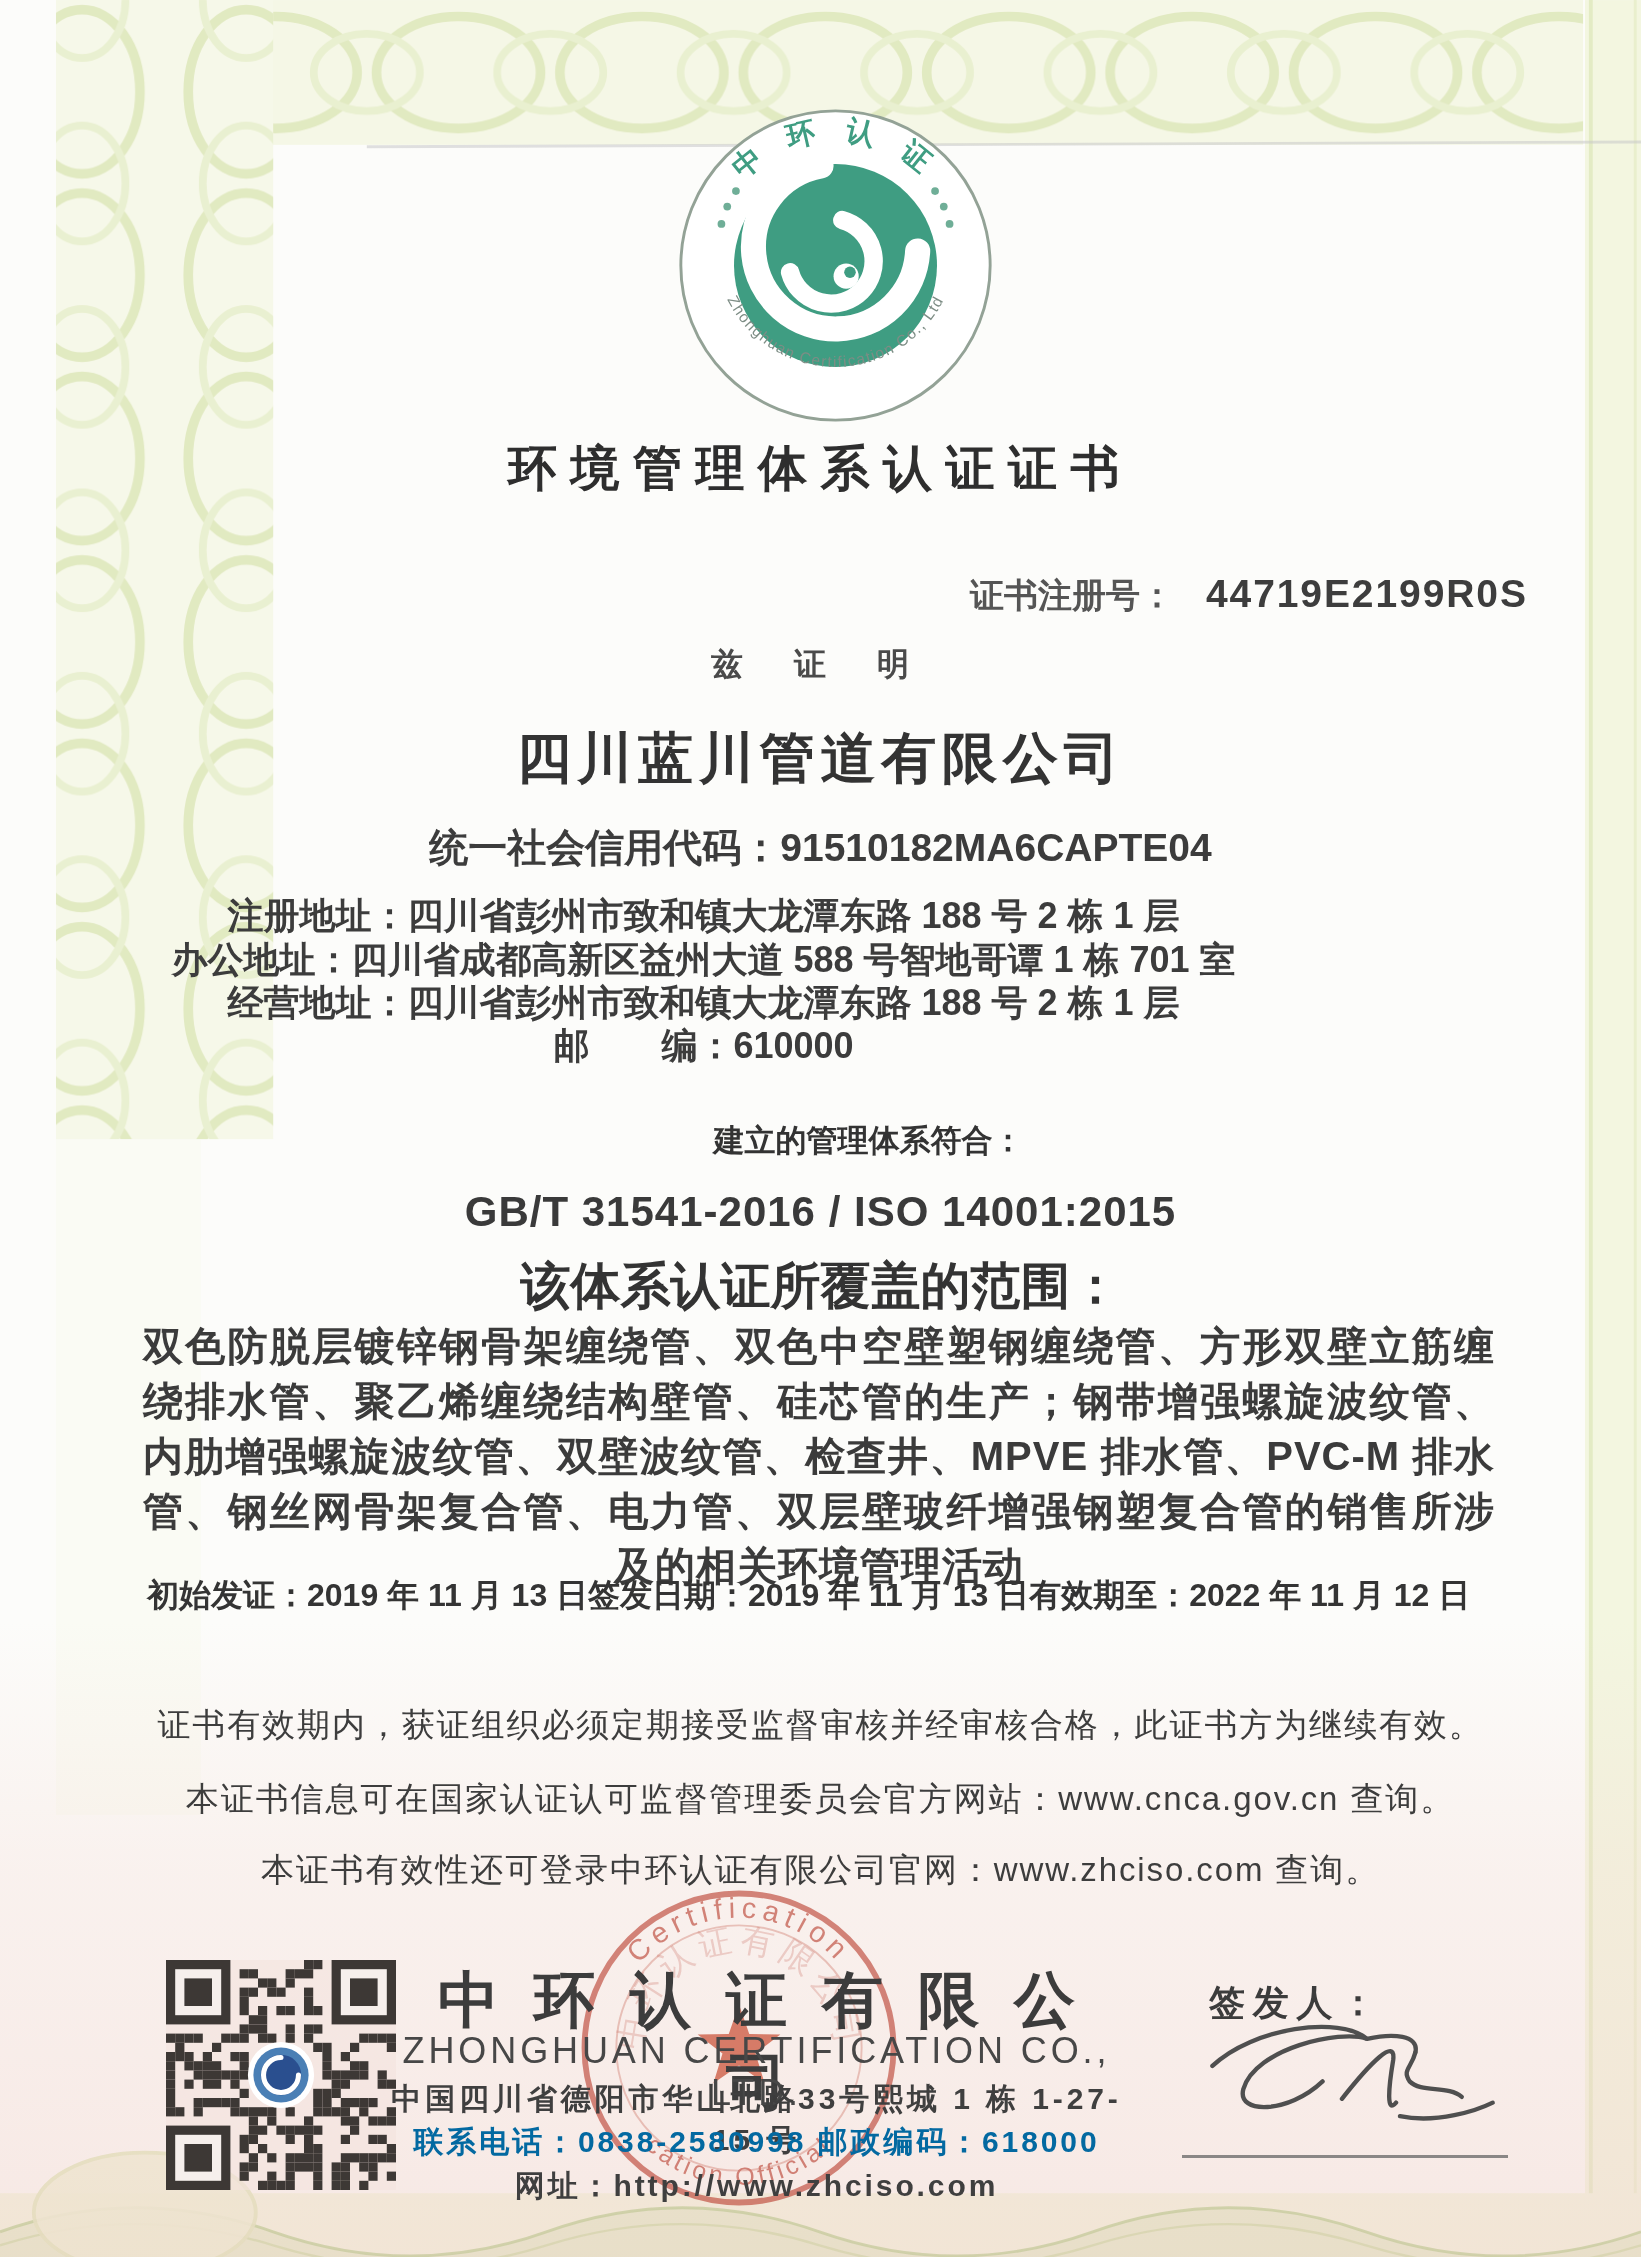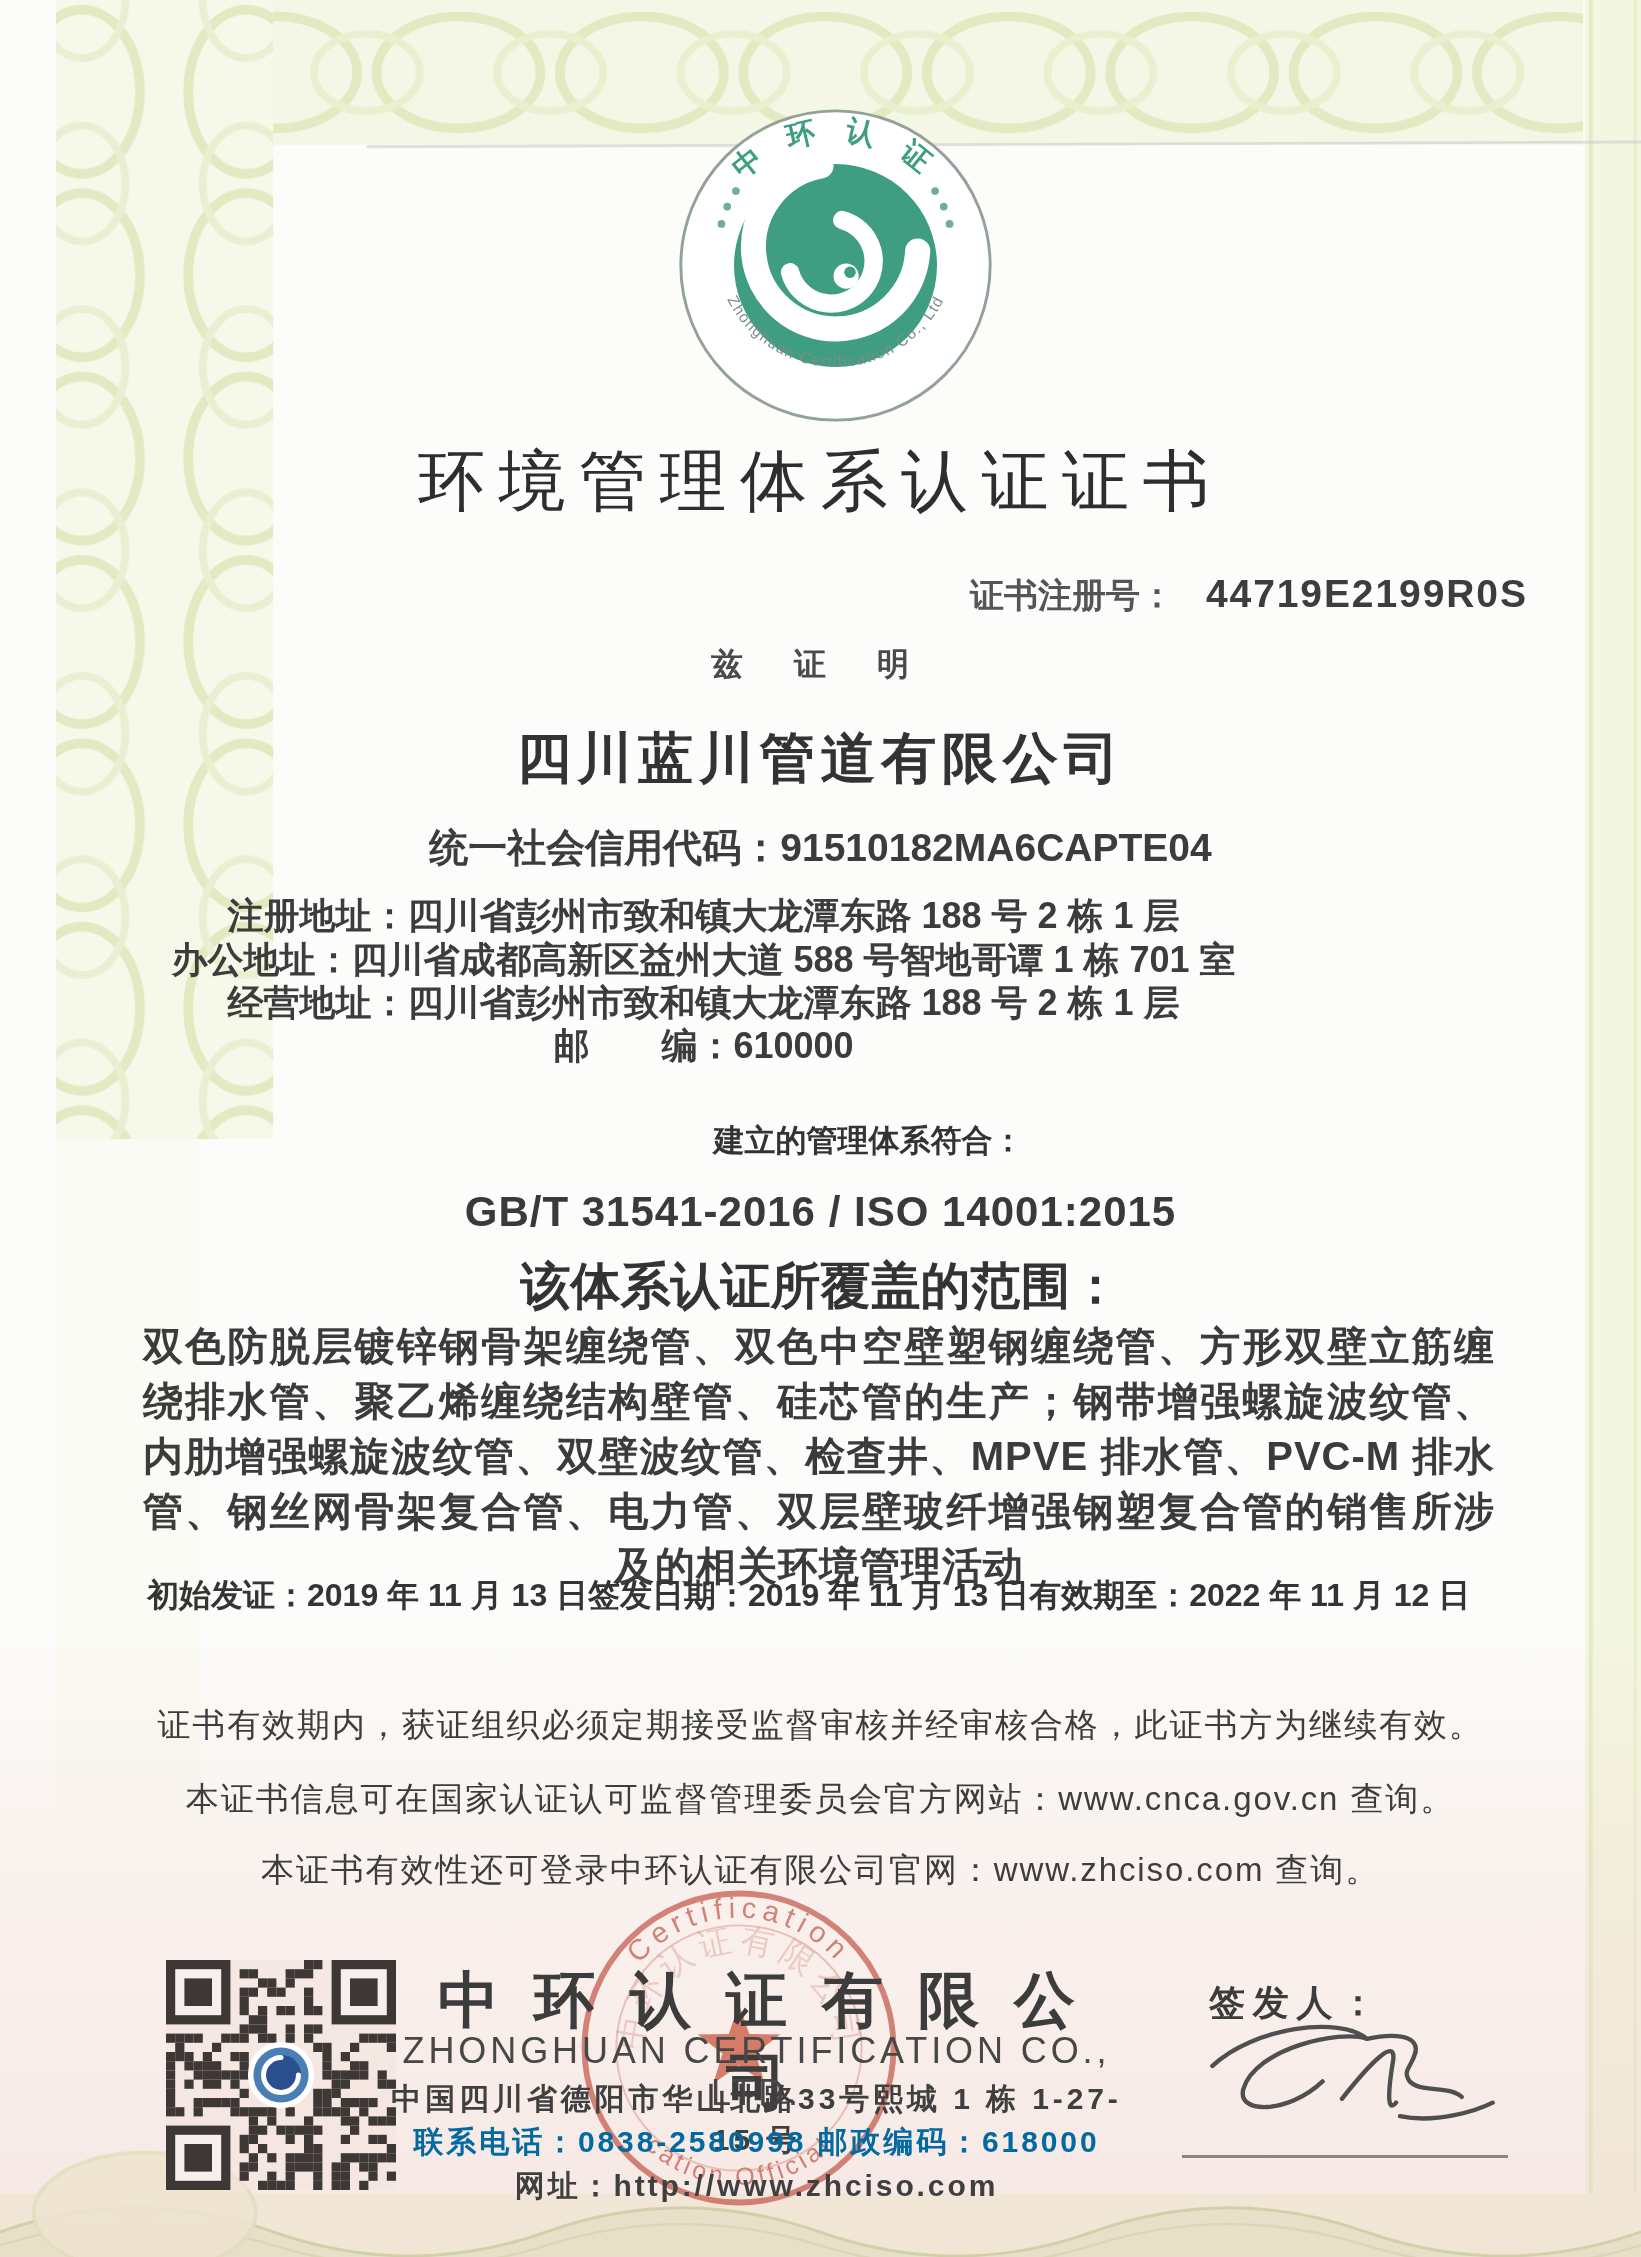--- a/index.html
+++ b/index.html
@@ -8,21 +8,21 @@
     background:#fcfcfa;color:#3a3a3a;
     font-family:"Liberation Sans","DejaVu Sans",sans-serif;
   }
   .abs{position:absolute;}
   .layer-frame{left:0;top:0;width:1641px;height:2257px;z-index:0;}
   .pink-tint{left:0;top:1622px;width:1641px;height:635px;z-index:1;pointer-events:none;
     background:linear-gradient(to bottom, rgba(243,216,210,0) 0%, rgba(242,213,206,.28) 40%, rgba(240,208,201,.45) 100%);}
   .content{z-index:3;}
   .seal-wrap{z-index:2;}
   .ctr{width:1641px;left:0;text-align:center;}
-  .title{top:436px;font-size:67px;font-weight:normal;letter-spacing:13.5px;color:#2e2e2e;}
+  .title{top:436px;font-size:49px;font-weight:bold;letter-spacing:13.5px;color:#2e2e2e;}
   .regline{top:572px;left:970px;display:flex;gap:32px;align-items:baseline;}
   .regline .lbl{font-size:34px;color:#555;font-weight:600;}
   .regline .val{font-size:39px;color:#3d3d3d;font-weight:600;letter-spacing:1.9px;}
   .certify{top:643px;font-size:32px;letter-spacing:21px;color:#4a4a4a;font-weight:600;}
   .company{top:722px;font-size:55px;font-weight:600;letter-spacing:5.8px;color:#333;}
   .credit{top:821px;font-size:39px;font-weight:600;color:#3c3c3c;}
   .addr{width:1407px;left:0;text-align:center;font-size:36px;font-weight:600;color:#3c3c3c;line-height:43px;}
   .a1{top:894px;} .a2{top:938px;} .a3{top:981px;} .a4{top:1024px;}
   .sysh{top:1120px;font-size:31px;font-weight:bold;color:#333;padding-left:48px;}
   .std{top:1188px;font-size:42px;font-weight:600;color:#3a3a3a;letter-spacing:1px;}

